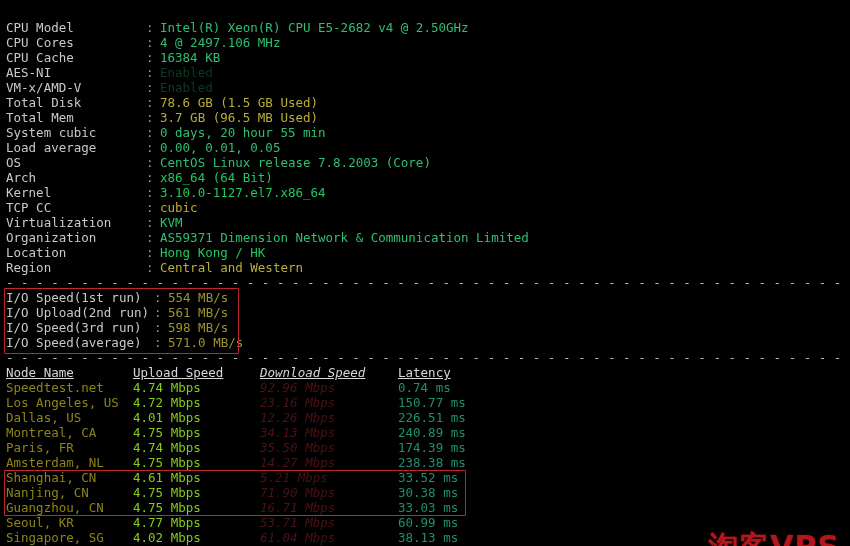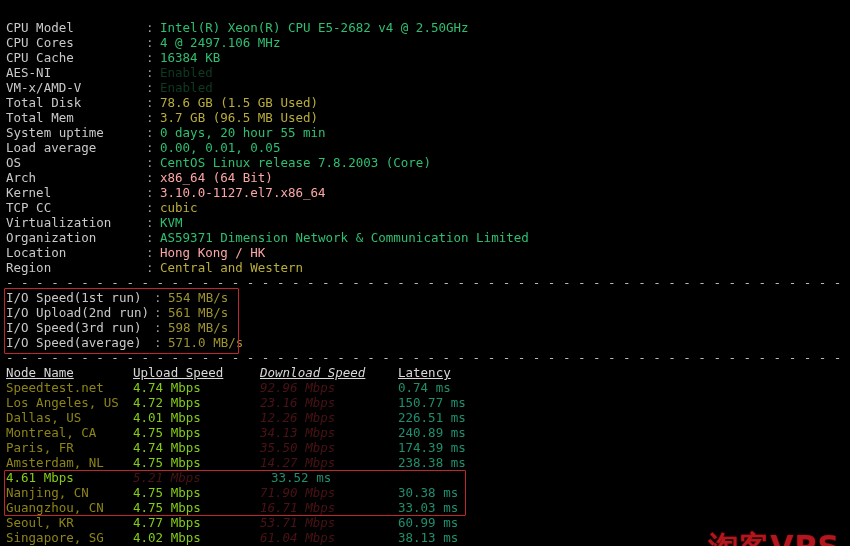--- a/index.html
+++ b/index.html
@@ -46,21 +46,21 @@
     flex: 0 0 14px;
     color: #9a9a9a;
   }
   .info-value { white-space: pre; }
 
   
   .c-green     { color: #2fbf71; }
   .c-green-dim { color: #0d3a22; }
   .c-yellow    { color: #b9ad3a; }
   .c-yellow2   { color: #9c9330; }
-  .c-cyan      { color: #fca5a5; }
+  .c-cyan      { color: #22c55e; }
   .c-white     { color: #d2d2d2; }
 
   
   .sep {
     height: 15px;
     line-height: 15px;
     color: #b9b9b9;
     white-space: nowrap;
     overflow: hidden;
     letter-spacing: 0px;
@@ -132,21 +132,21 @@
 <div class="screen">
 
   <div id="sysinfo">
       <div class="info-row"><span class="info-label">CPU Model</span><span class="info-colon">:</span><span class="info-value c-green">Intel(R) Xeon(R) CPU E5-2682 v4 @ 2.50GHz</span></div>
       <div class="info-row"><span class="info-label">CPU Cores</span><span class="info-colon">:</span><span class="info-value c-green">4 @ 2497.106 MHz</span></div>
       <div class="info-row"><span class="info-label">CPU Cache</span><span class="info-colon">:</span><span class="info-value c-green">16384 KB</span></div>
       <div class="info-row"><span class="info-label">AES-NI</span><span class="info-colon">:</span><span class="info-value c-green-dim">Enabled</span></div>
       <div class="info-row"><span class="info-label">VM-x/AMD-V</span><span class="info-colon">:</span><span class="info-value c-green-dim">Enabled</span></div>
       <div class="info-row"><span class="info-label">Total Disk</span><span class="info-colon">:</span><span class="info-value c-yellow">78.6 GB (1.5 GB Used)</span></div>
       <div class="info-row"><span class="info-label">Total Mem</span><span class="info-colon">:</span><span class="info-value c-yellow">3.7 GB (96.5 MB Used)</span></div>
-      <div class="info-row"><span class="info-label">System uptime</span><span class="info-colon">:</span><span class="info-value c-green">0 days, 20 hour 55 min</span></div>
+      <div class="info-row"><span class="info-label">System cubic</span><span class="info-colon">:</span><span class="info-value c-green">0 days, 20 hour 55 min</span></div>
       <div class="info-row"><span class="info-label">Load average</span><span class="info-colon">:</span><span class="info-value c-green">0.00, 0.01, 0.05</span></div>
       <div class="info-row"><span class="info-label">OS</span><span class="info-colon">:</span><span class="info-value c-green">CentOS Linux release 7.8.2003 (Core)</span></div>
       <div class="info-row"><span class="info-label">Arch</span><span class="info-colon">:</span><span class="info-value c-cyan">x86_64 (64 Bit)</span></div>
       <div class="info-row"><span class="info-label">Kernel</span><span class="info-colon">:</span><span class="info-value c-cyan">3.10.0-1127.el7.x86_64</span></div>
       <div class="info-row"><span class="info-label">TCP CC</span><span class="info-colon">:</span><span class="info-value c-yellow">cubic</span></div>
       <div class="info-row"><span class="info-label">Virtualization</span><span class="info-colon">:</span><span class="info-value c-green">KVM</span></div>
       <div class="info-row"><span class="info-label">Organization</span><span class="info-colon">:</span><span class="info-value c-green">AS59371 Dimension Network &amp; Communication Limited</span></div>
       <div class="info-row"><span class="info-label">Location</span><span class="info-colon">:</span><span class="info-value c-cyan">Hong Kong / HK</span></div>
       <div class="info-row"><span class="info-label">Region</span><span class="info-colon">:</span><span class="info-value c-yellow">Central and Western</span></div>
     </div>
@@ -168,21 +168,21 @@
     <span class="col-down">Download Speed</span>
     <span class="col-lat">Latency</span>
   </div>
   <div id="nodetable">
       <div class="tbl-row"><span class="col-node node-name">Speedtest.net</span><span class="col-up up-speed">4.74 Mbps</span><span class="col-down down-speed">92.96 Mbps</span><span class="col-lat latency">0.74 ms</span></div>
       <div class="tbl-row"><span class="col-node node-name">Los Angeles, US</span><span class="col-up up-speed">4.72 Mbps</span><span class="col-down down-speed">23.16 Mbps</span><span class="col-lat latency">150.77 ms</span></div>
       <div class="tbl-row"><span class="col-node node-name">Dallas, US</span><span class="col-up up-speed">4.01 Mbps</span><span class="col-down down-speed">12.26 Mbps</span><span class="col-lat latency">226.51 ms</span></div>
       <div class="tbl-row"><span class="col-node node-name">Montreal, CA</span><span class="col-up up-speed">4.75 Mbps</span><span class="col-down down-speed">34.13 Mbps</span><span class="col-lat latency">240.89 ms</span></div>
       <div class="tbl-row"><span class="col-node node-name">Paris, FR</span><span class="col-up up-speed">4.74 Mbps</span><span class="col-down down-speed">35.50 Mbps</span><span class="col-lat latency">174.39 ms</span></div>
       <div class="tbl-row"><span class="col-node node-name">Amsterdam, NL</span><span class="col-up up-speed">4.75 Mbps</span><span class="col-down down-speed">14.27 Mbps</span><span class="col-lat latency">238.38 ms</span></div>
-      <div class="tbl-row"><span class="col-up up-speed">4.61 Mbps</span><span class="col-down down-speed">5.21 Mbps</span><span class="col-lat latency">33.52 ms</span></div>
+      <div class="tbl-row"><span class="col-node node-name">Shanghai, CN</span><span class="col-up up-speed">4.61 Mbps</span><span class="col-down down-speed">5.21 Mbps</span><span class="col-lat latency">33.52 ms</span></div>
       <div class="tbl-row"><span class="col-node node-name">Nanjing, CN</span><span class="col-up up-speed">4.75 Mbps</span><span class="col-down down-speed">71.90 Mbps</span><span class="col-lat latency">30.38 ms</span></div>
       <div class="tbl-row"><span class="col-node node-name">Guangzhou, CN</span><span class="col-up up-speed">4.75 Mbps</span><span class="col-down down-speed">16.71 Mbps</span><span class="col-lat latency">33.03 ms</span></div>
       <div class="tbl-row"><span class="col-node node-name">Seoul, KR</span><span class="col-up up-speed">4.77 Mbps</span><span class="col-down down-speed">53.71 Mbps</span><span class="col-lat latency">60.99 ms</span></div>
       <div class="tbl-row"><span class="col-node node-name">Singapore, SG</span><span class="col-up up-speed">4.02 Mbps</span><span class="col-down down-speed">61.04 Mbps</span><span class="col-lat latency">38.13 ms</span></div>
       <div class="tbl-row"><span class="col-node node-name">Tokyo, JP</span><span class="col-up up-speed">4.75 Mbps</span><span class="col-down down-speed">80.45 Mbps</span><span class="col-lat latency">42.58 ms</span></div>
     </div>
 
   <div class="redbox" id="io-redbox"></div>
   <div class="redbox" id="node-redbox"></div>
 

